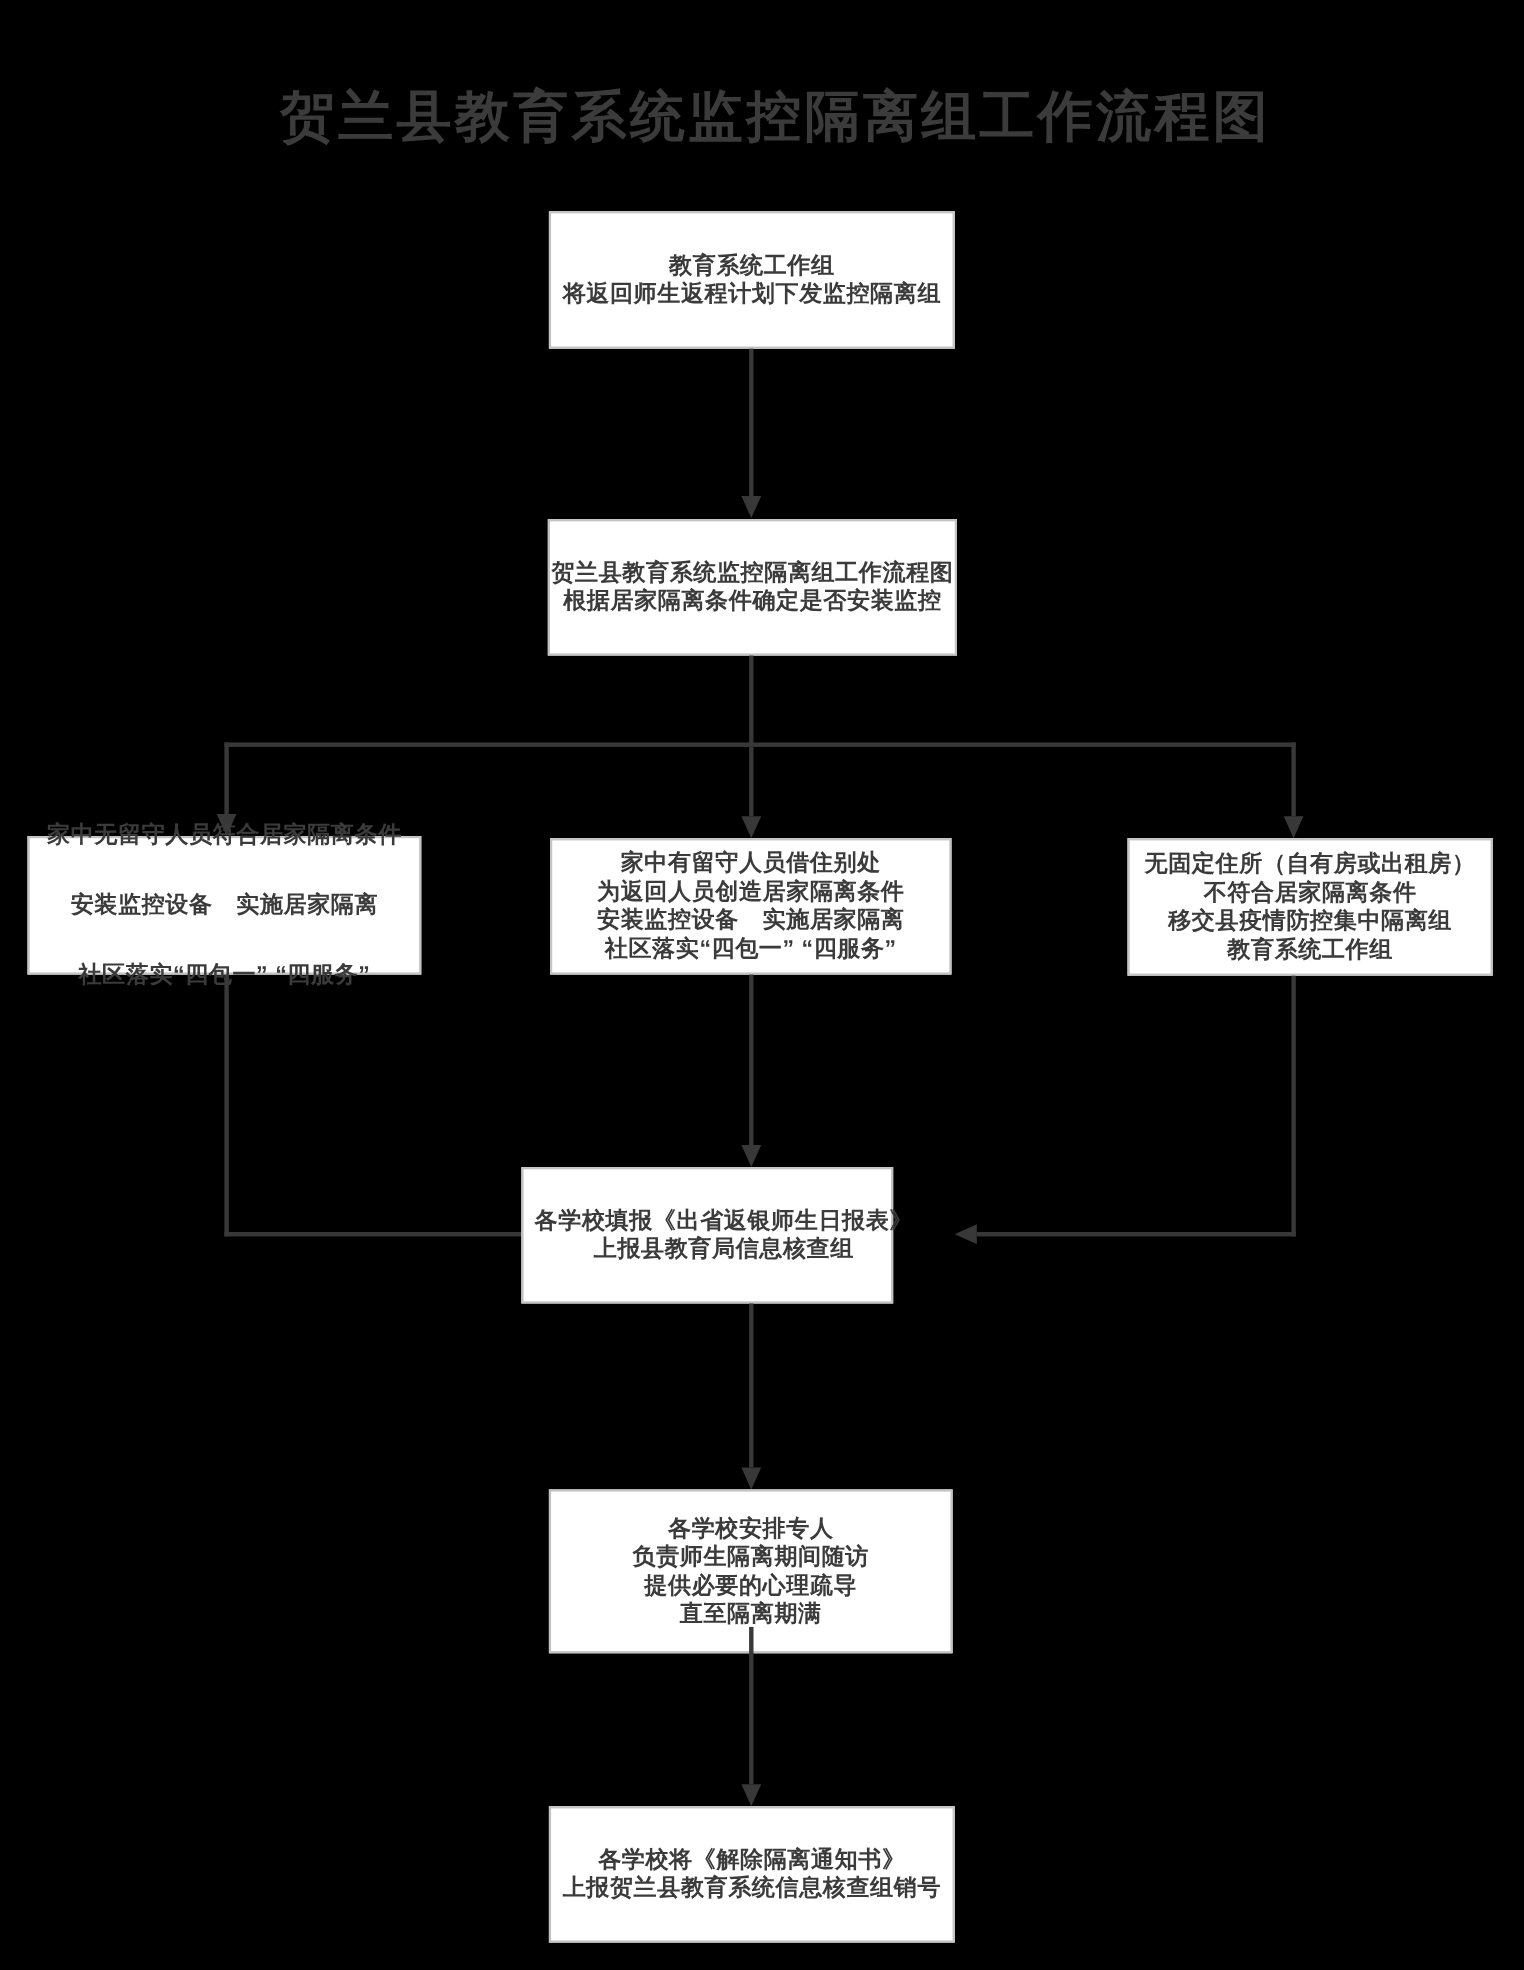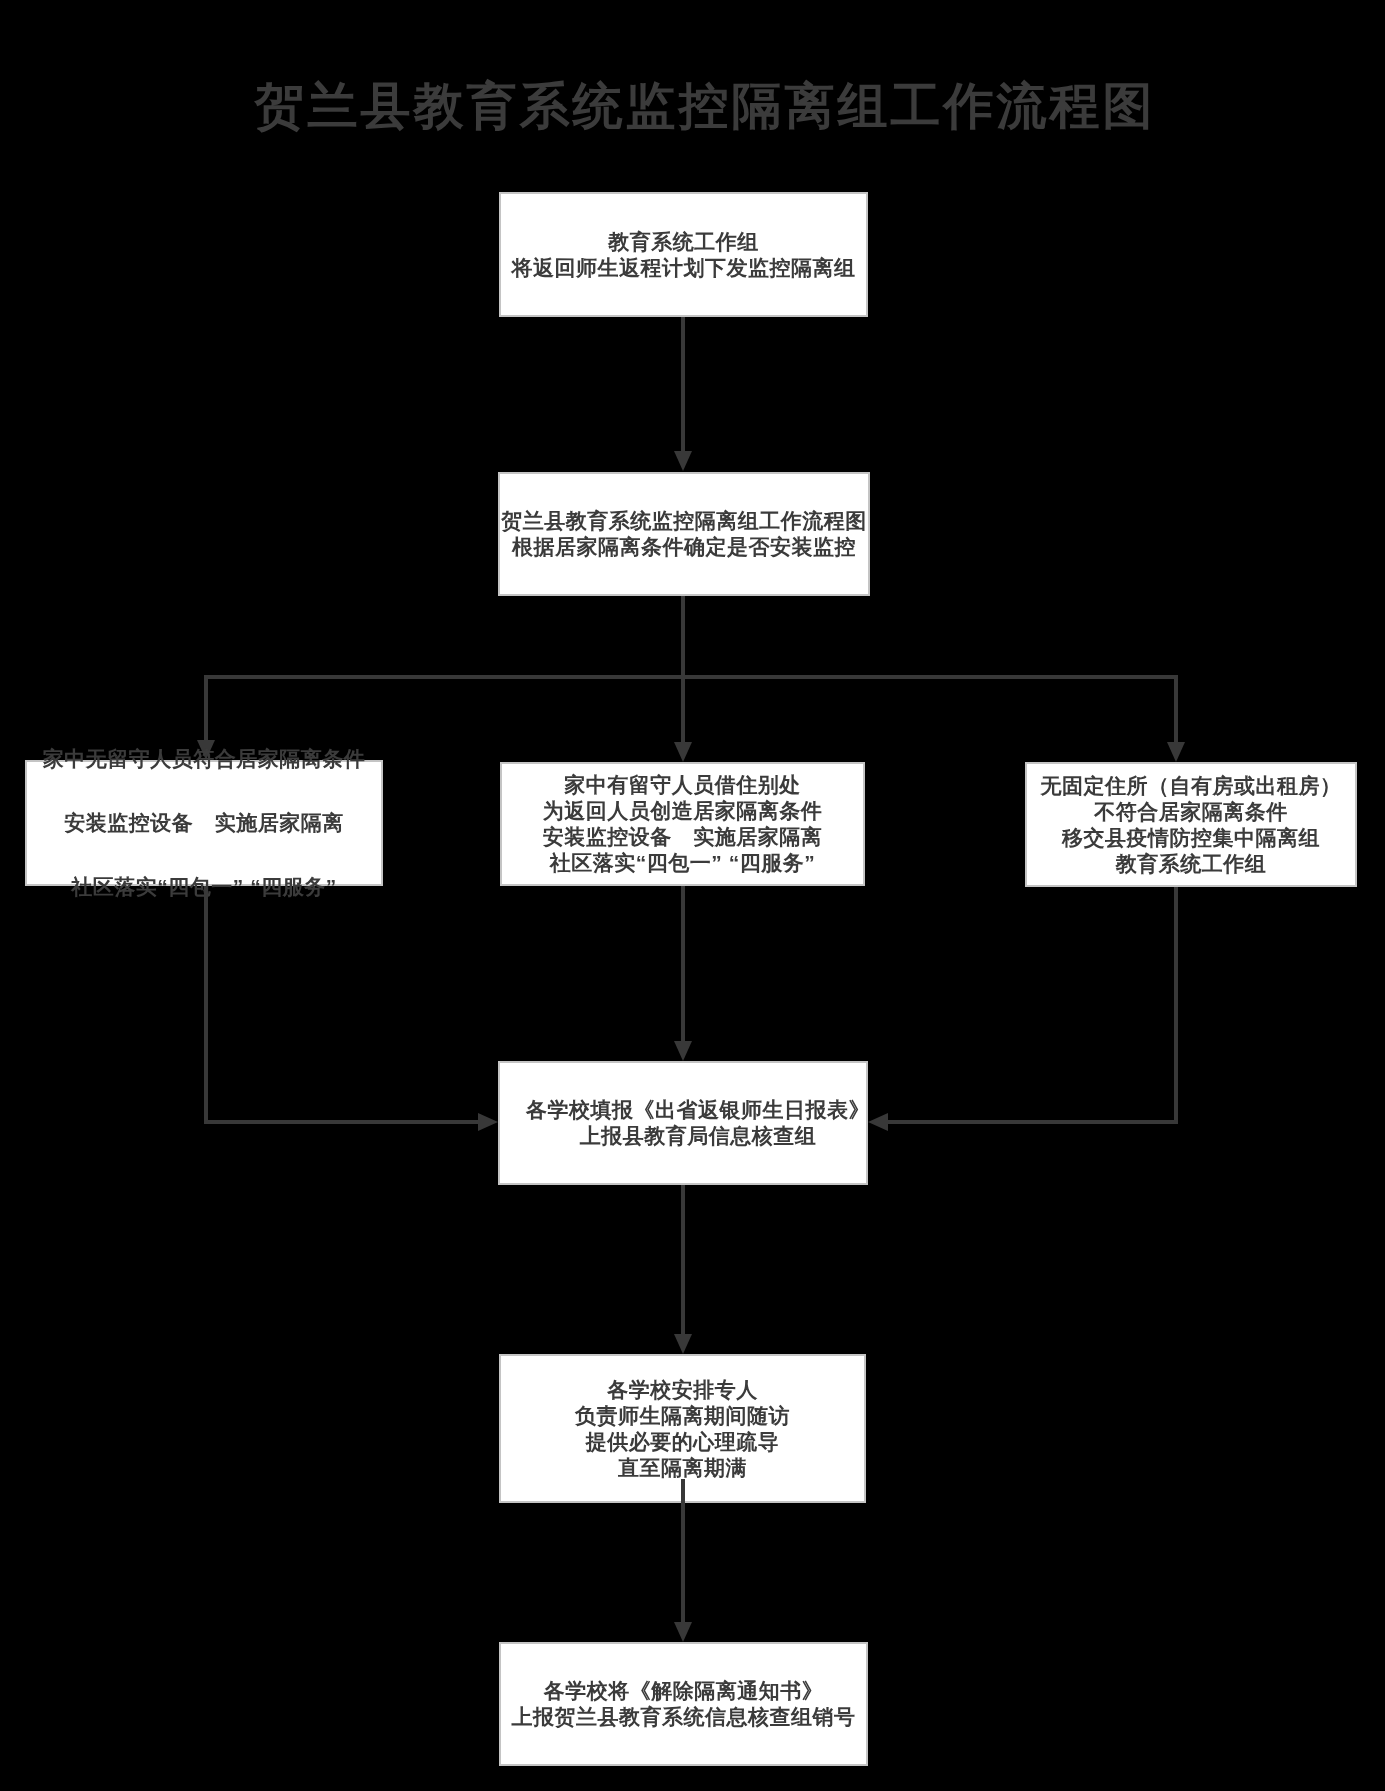--- a/index.html
+++ b/index.html
@@ -116,21 +116,21 @@
   <div class="hline" style="left:204px;top:1120px;width:274px;"></div>
   <div class="ah ah-right" style="left:478px;top:1113px;"></div>
 
   <div class="vline" style="left:681px;top:886px;height:155px;"></div>
   <div class="ah ah-down" style="left:674px;top:1041px;"></div>
 
   <div class="vline" style="left:1174px;top:887px;height:237px;"></div>
   <div class="hline" style="left:888px;top:1120px;width:290px;"></div>
   <div class="ah ah-left" style="left:868px;top:1113px;"></div>
 
-  <div class="box" style="left:498px;top:1061px;width:370px;height:124px;padding-left:30px;">
+  <div class="box" style="left:474px;top:1061px;width:338px;height:124px;padding-left:30px;">
     <div class="tline">各学校填报《出省返银师生日报表》</div>
     <div class="tline">上报县教育局信息核查组</div>
   </div>
 
   <div class="vline" style="left:681px;top:1185px;height:149px;"></div>
   <div class="ah ah-down" style="left:674px;top:1334px;"></div>
 
   <div class="box" style="left:499px;top:1354px;width:367px;height:149px;">
     <div class="tline">各学校安排专人</div>
     <div class="tline">负责师生隔离期间随访</div>

